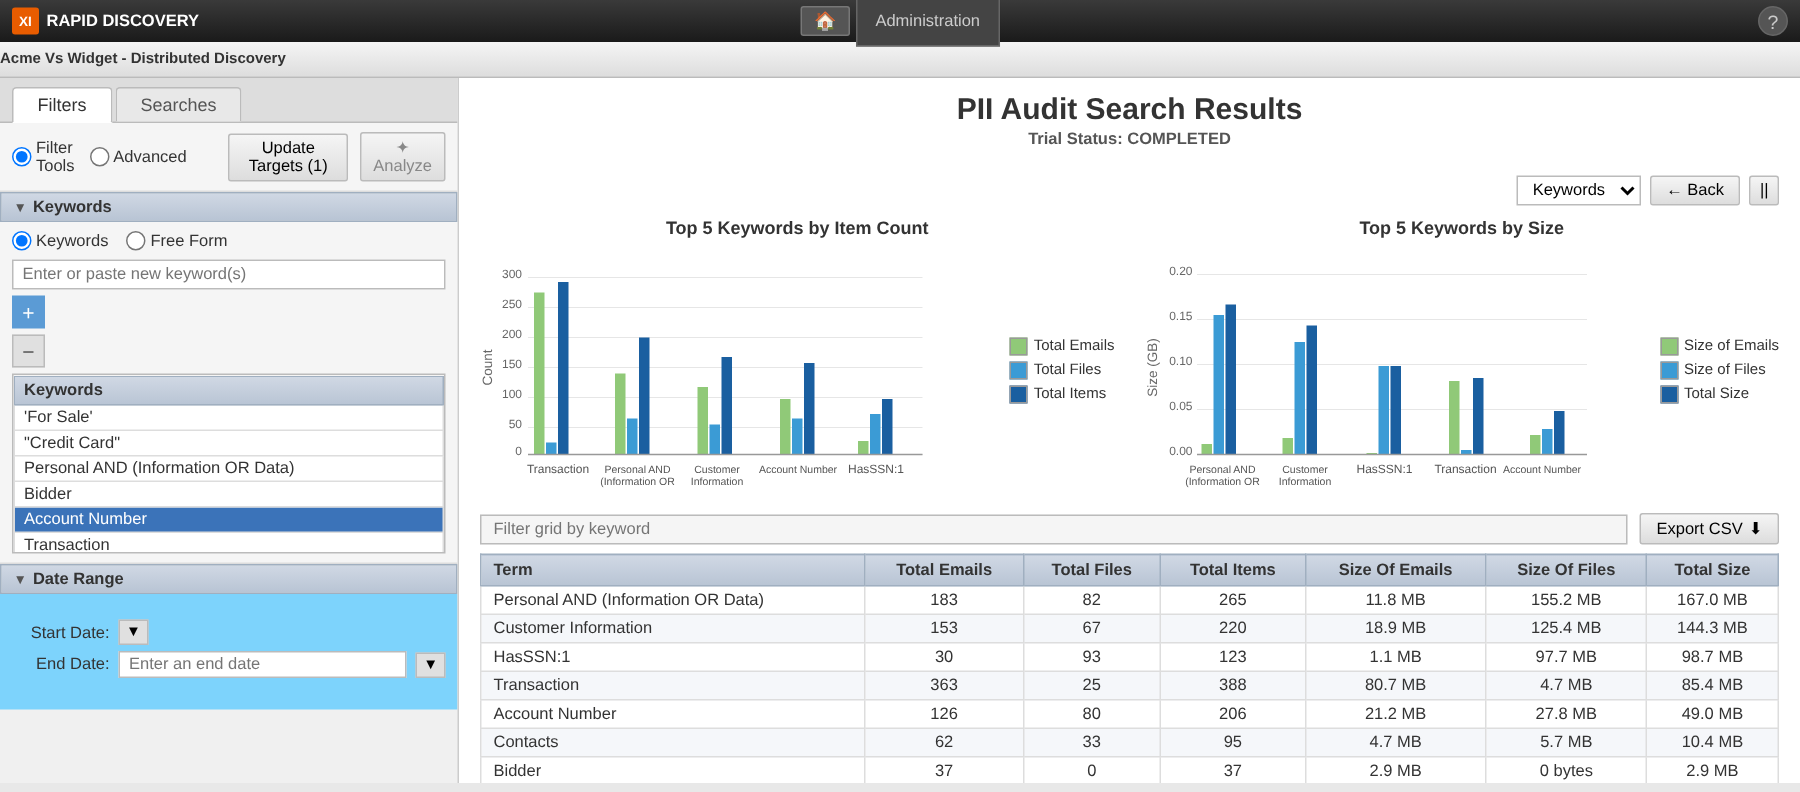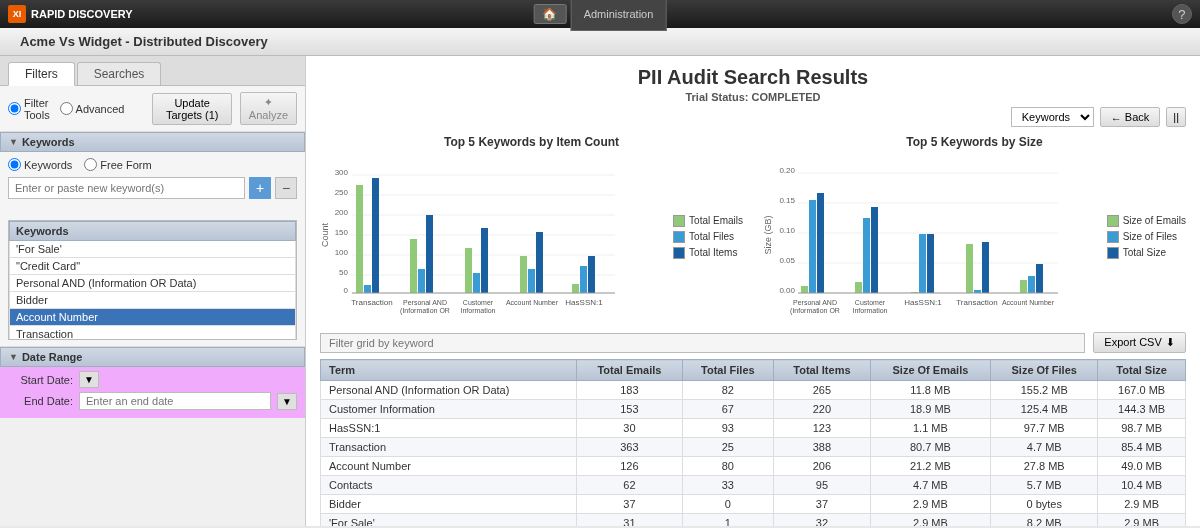--- a/index.html
+++ b/index.html
@@ -70,22 +70,22 @@
       border: 1px solid #666;
       border-radius: 50%;
       display: flex; align-items: center; justify-content: center;
       background: #555;
     }
 
     
     .page-title-bar {
       background: linear-gradient(to bottom, #f5f5f5, #ddd);
       border-bottom: 1px solid #bbb;
-      padding: 6px 20px;
-      font-size: 13px;
+      padding: 6px 0;
+      font-size: 10px;
       font-weight: bold;
       color: #333;
     }
 
     
     .main-layout {
       display: flex;
       height: calc(528px - 28px - 30px);
     }
 
@@ -171,21 +171,21 @@
 
     .keywords-section {
       padding: 6px 8px;
       background: #f5f5f5;
       border-bottom: 1px solid #ddd;
     }
     .kw-radio-row {
       display: flex; gap: 12px; margin-bottom: 6px;
     }
     .kw-input-row {
-      display: flex; gap: 4px; margin-bottom: 21px;
+      display: flex; gap: 4px; margin-bottom: 4px; flex-direction: column;
     }
     .kw-input {
       flex: 1;
       padding: 3px 6px;
       border: 1px solid #bbb;
       font-size: 11px;
       background: #fff;
       color: #999;
     }
     .kw-add-btn {
@@ -230,22 +230,22 @@
       background: #3b73b9;
       color: #fff;
     }
     .kw-table-wrapper {
       max-height: 120px;
       overflow-y: auto;
       border: 1px solid #bbb;
     }
 
     .date-range-section {
-      padding: 4px 8px;
-      background: #f0abfc;
+      padding: 17px 8px;
+      background: #7dd3fc;
     }
     .date-row {
       display: flex; align-items: center; gap: 6px; margin-bottom: 4px; font-size: 11px;
     }
     .date-label { width: 65px; text-align: right; }
     .date-input {
       flex: 1;
       padding: 2px 6px;
       border: 1px solid #bbb;
       font-size: 11px;
@@ -272,21 +272,21 @@
       text-align: center;
       font-size: 20px;
       font-weight: bold;
       color: #333;
       margin-bottom: 2px;
     }
     .trial-status {
       text-align: center;
       font-size: 11px;
       color: #555;
-      margin-bottom: 4px;
+      margin-bottom: 18px;
     }
     .trial-status span { font-weight: bold; }
 
     .dropdown-row {
       display: flex;
       justify-content: flex-end;
       align-items: center;
       margin-bottom: 8px;
       gap: 6px;
     }
@@ -365,21 +365,21 @@
       background: #f5f5f5;
       color: #999;
     }
     .export-btn {
       background: linear-gradient(to bottom, #f5f5f5, #ddd);
       border: 1px solid #bbb;
       padding: 3px 10px;
       font-size: 11px;
       cursor: pointer;
       border-radius: 2px;
-      display: flex; align-items: flex-start; gap: 4px;
+      display: flex; align-items: center; gap: 4px;
     }
 
     .results-table {
       width: 100%;
       border-collapse: collapse;
       font-size: 11px;
     }
     .results-table th {
       background: linear-gradient(to bottom, #d0d8e4, #b8c4d4);
       border: 1px solid #a0afc0;

